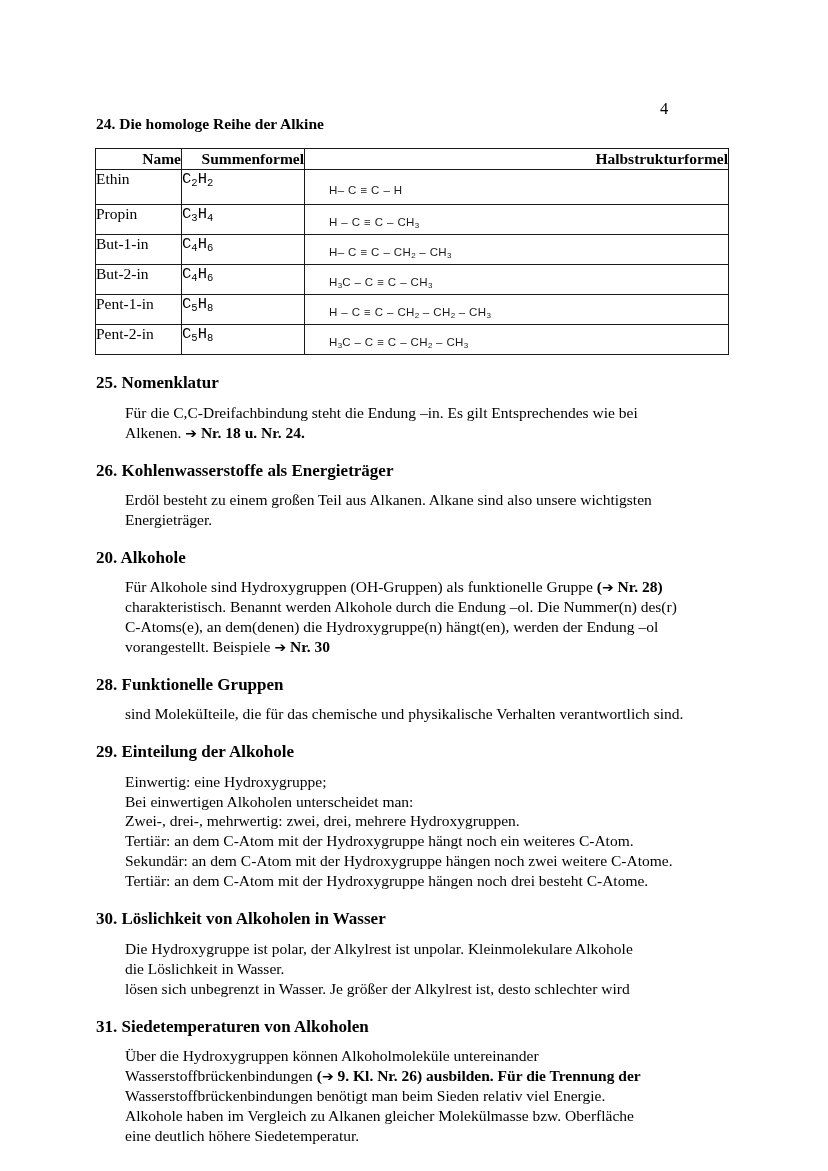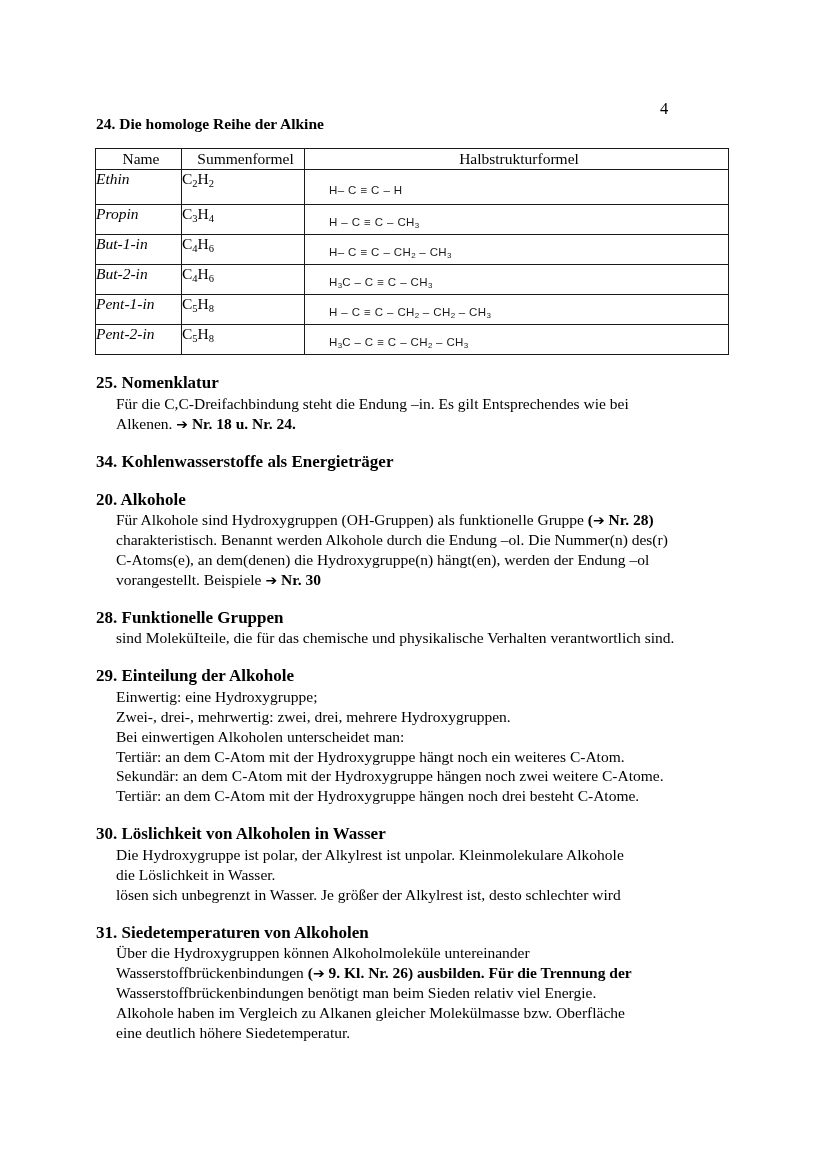--- a/index.html
+++ b/index.html
@@ -50,39 +50,39 @@
     margin: 0 0 0 -1px;
   }
   table.alkine th,
   table.alkine td {
     border: 1px solid #1a1a1a;
     padding: 0;
     vertical-align: top;
     font-size: 15.5px;
   }
   table.alkine th {
-    text-align: center;
-    font-weight: normal;
+    text-align: right;
+    font-weight: bold;
     padding: 1px 0 2px 5px;
     line-height: 1.15;
   }
   .col-name    { width: 86px; }
   .col-sum     { width: 123px; }
   .col-halb    { width: 424px; }
 
   td.cell-name {
     padding: 2px 0 2px 5px;
     line-height: 1.2;
     white-space: nowrap;
-    font-style: italic;
   }
   td.cell-sum {
     padding: 2px 0 2px 5px;
     line-height: 1.2;
     white-space: nowrap;
+    font-family: Liberation Mono, monospace;
   }
   td.cell-halb {
     padding: 0;
   }
   tr.row-first td { height: 34px; }
   tr.row-std   td { height: 29px; }
 
   
   .formula {
     font-family: Liberation Sans, sans-serif;
@@ -106,21 +106,21 @@
   }
   .section-title {
     font-weight: bold;
     font-size: 17px;
     line-height: 1.25;
     margin: 0;
   }
   .section-body {
     font-size: 15.5px;
     line-height: 1.29;
-    margin: 0;
+    margin: 9px;
     padding-left: 20px;
   }
   .section-body .line { display: block; white-space: nowrap; }
   .section-body b { font-weight: bold; }
   .arrow {
     font-family: "DejaVu Sans", "Liberation Sans", sans-serif;
     font-weight: bold;
     font-size: 14px;
   }
   sub.sf {
@@ -200,43 +200,47 @@
 
     <div>
         <div class="section">
           <div class="section-title">25. Nomenklatur</div>
           <div class="section-body">
             <span class="line">Für die C,C-Dreifachbindung steht die Endung –in. Es gilt Entsprechendes wie bei</span>
             <span class="line">Alkenen. <b><span class="arrow">➔</span> Nr. 18 u. Nr. 24.</b></span>
           </div>
         </div>
         <div class="section">
-          <div class="section-title">34. Kohlenwasserstoffe als Energieträger</div>
+          <div class="section-title">26. Kohlenwasserstoffe als Energieträger</div>
+          <div class="section-body">
+            <span class="line">Erdöl besteht zu einem großen Teil aus Alkanen. Alkane sind also unsere wichtigsten</span>
+            <span class="line">Energieträger.</span>
+          </div>
         </div>
         <div class="section">
           <div class="section-title">20. Alkohole</div>
           <div class="section-body">
             <span class="line">Für Alkohole sind Hydroxygruppen (OH-Gruppen) als funktionelle Gruppe <b>(<span class="arrow">➔</span> Nr. 28)</b></span>
             <span class="line">charakteristisch. Benannt werden Alkohole durch die Endung –ol. Die Nummer(n) des(r)</span>
             <span class="line">C-Atoms(e), an dem(denen) die Hydroxygruppe(n) hängt(en), werden der Endung –ol</span>
             <span class="line">vorangestellt. Beispiele <b><span class="arrow">➔</span> Nr. 30</b></span>
           </div>
         </div>
         <div class="section">
           <div class="section-title">28. Funktionelle Gruppen</div>
           <div class="section-body">
             <span class="line">sind MoleküIteile, die für das chemische und physikalische Verhalten verantwortlich sind.</span>
           </div>
         </div>
         <div class="section">
           <div class="section-title">29. Einteilung der Alkohole</div>
           <div class="section-body">
             <span class="line">Einwertig: eine Hydroxygruppe;</span>
+            <span class="line">Bei einwertigen Alkoholen unterscheidet man:</span>
             <span class="line">Zwei-, drei-, mehrwertig: zwei, drei, mehrere Hydroxygruppen.</span>
-            <span class="line">Bei einwertigen Alkoholen unterscheidet man:</span>
             <span class="line">Tertiär: an dem C-Atom mit der Hydroxygruppe hängt noch ein weiteres C-Atom.</span>
             <span class="line">Sekundär: an dem C-Atom mit der Hydroxygruppe hängen noch zwei weitere C-Atome.</span>
             <span class="line">Tertiär: an dem C-Atom mit der Hydroxygruppe hängen noch drei besteht C-Atome.</span>
           </div>
         </div>
         <div class="section">
           <div class="section-title">30. Löslichkeit von Alkoholen in Wasser</div>
           <div class="section-body">
             <span class="line">Die Hydroxygruppe ist polar, der Alkylrest ist unpolar. Kleinmolekulare Alkohole</span>
             <span class="line">die Löslichkeit in Wasser.</span>

